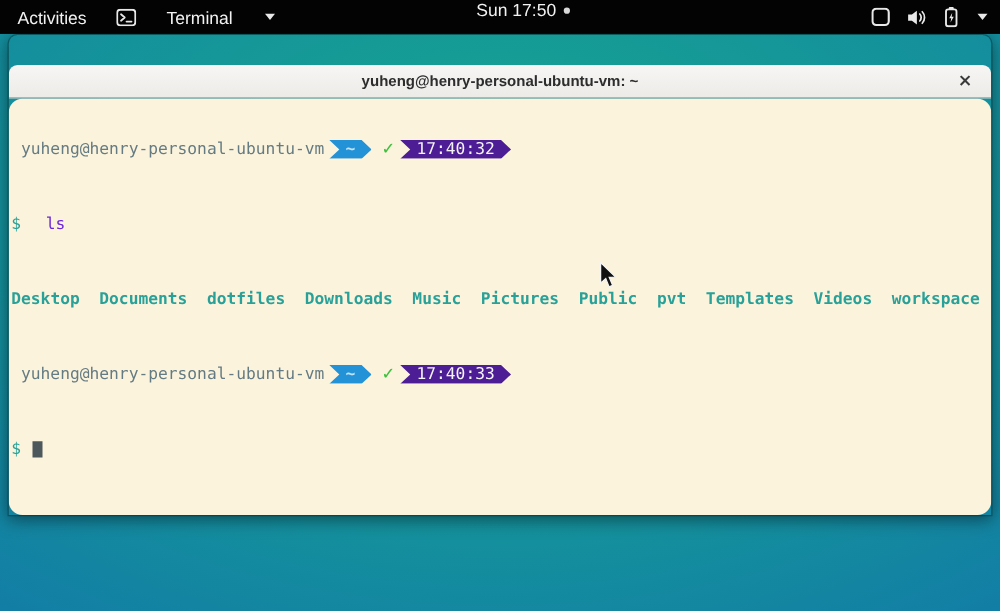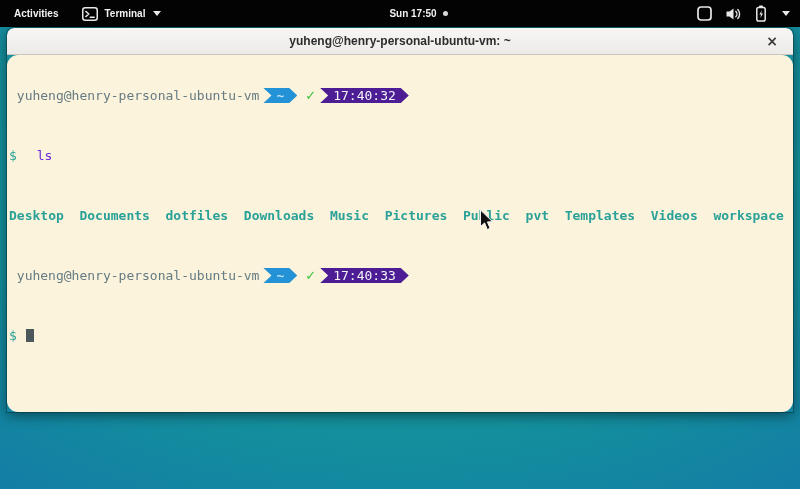--- a/index.html
+++ b/index.html
@@ -15,33 +15,33 @@
     position: absolute; left: 0; top: 27px; width: 800px; height: 462px;
     background: radial-gradient(ellipse 120% 130% at 50% 30%,
                 #17a78e 0%, #148f9d 45%, #1170ab 85%, #1168a8 100%);
   }
 
   
   .topbar {
     position: absolute; left: 0; top: 0; width: 800px; height: 27px;
     background: #030303; color: #f2f2f2;
     display: flex; align-items: center;
-    font-size: 10px; font-weight: 700; z-index: 50;
+    font-size: 14px; font-weight: 400; z-index: 50;
   }
   .tb-activities { padding: 0 14px; height: 100%; display: flex; align-items: center; cursor: default; }
-  .tb-appmenu { display: flex; align-items: center; gap: 6px; padding: 0 10px; height: 100%; }
+  .tb-appmenu { display: flex; align-items: center; gap: 24px; padding: 0 10px; height: 100%; }
   .tb-appicon { width: 16px; height: 14px; display: block; }
   .tb-caret {
     width: 0; height: 0; margin-left: 2px;
     border-left: 4px solid transparent; border-right: 4px solid transparent;
     border-top: 5px solid #e8e8e8;
   }
   .tb-clock {
     position: absolute; left: 0; right: 0; top: 0; height: 27px;
-    display: flex; align-items: center; justify-content: center; gap: 6px;
+    display: flex; align-items: flex-start; justify-content: center; gap: 6px;
     pointer-events: none;
     padding-left: 37px;
   }
   .tb-clock-inner { display: flex; align-items: center; gap: 6px; pointer-events: auto; }
   .tb-dot { width: 5px; height: 5px; border-radius: 50%; background: #d8d8d8; }
   .tb-right {
     margin-left: auto; display: flex; align-items: center; gap: 13px;
     padding: 0 10px; height: 100%;
   }
   .tb-right svg { display: block; }
@@ -55,21 +55,21 @@
     display: flex; flex-direction: column;
     overflow: hidden;
   }
   .titlebar {
     height: 27px; flex: 0 0 27px;
     background: linear-gradient(#f7f6f4, #ecebe8);
     border-bottom: 1px solid #c9c5bf;
     border-radius: 7px 7px 0 0;
     display: flex; align-items: center; justify-content: center;
     position: relative;
-    font-size: 12px; font-weight: 700; color: #2d2d2d;
+    font-size: 12px; font-weight: 700; color: #2d2d2d; margin-top: 24px;
   }
   .close-btn {
     position: absolute; right: 12px; top: 50%; transform: translateY(-50%);
     width: 18px; height: 18px; display: flex; align-items: center; justify-content: center;
     font-size: 14px; font-weight: 700; color: #3a3a3a; cursor: default;
     font-family: "DejaVu Sans", sans-serif;
   }
   .term {
     flex: 1 1 auto;
     background: #fbf3dc;

